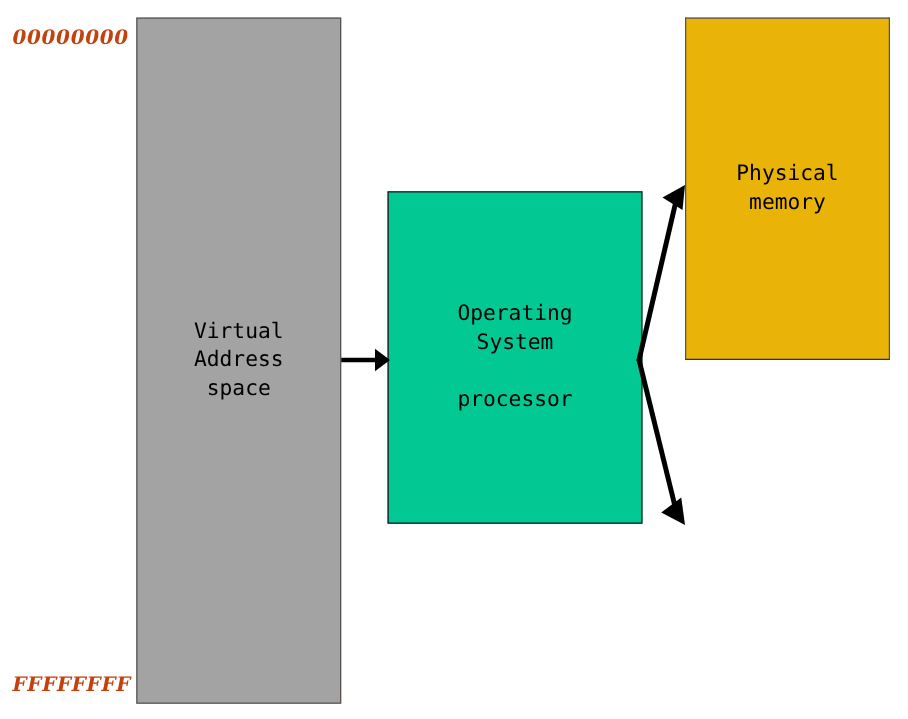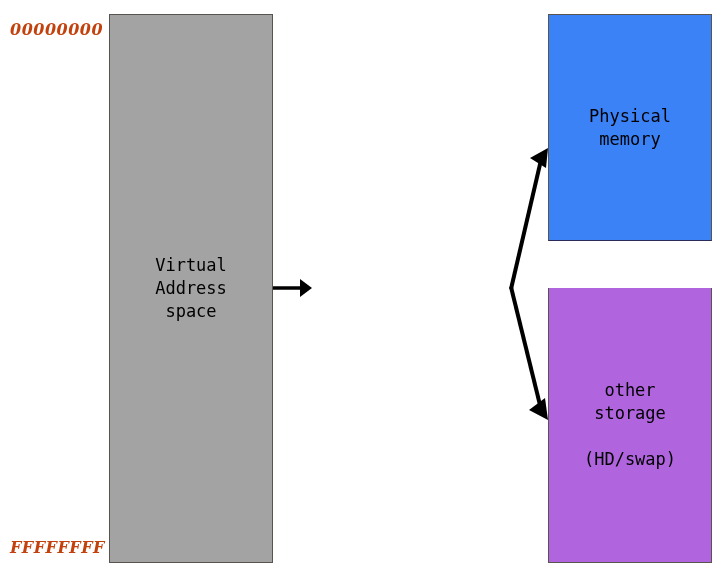--- a/index.html
+++ b/index.html
@@ -60,22 +60,22 @@
     width: 204px;
     height: 266px;
     background: #02C894;
     border: 1.5px solid #1a1a1a;
   }
 
   #phys-box {
     left: 548px;
     top: 14px;
     width: 164px;
-    height: 227px;
-    background: #3b82f6;
+    height: 274px;
+    background: #eab308;
     border: 1.5px solid #5a5450;
     border-bottom: 1.5px solid #2b2b5a;
   }
 
   #storage-box {
     left: 548px;
     top: 288px;
     width: 164px;
     height: 275px;
     background: #B065DE;
@@ -106,32 +106,32 @@
   <div id="addr-top" class="addr-label">00000000</div>
 
   <div id="addr-bottom" class="addr-label">FFFFFFFF</div>
 
   <div id="virtual-box" class="box">
     <span class="box-text">Virtual
 Address
 space</span>
   </div>
 
+  <div id="os-box" class="box">
+    <span class="box-text">Operating
+System
+
+processor</span>
+  </div>
 
   <div id="phys-box" class="box">
     <span class="box-text">Physical
 memory</span>
   </div>
 
-  <div id="storage-box" class="box">
-    <span class="box-text">other
-storage
-
-(HD/swap)</span>
-  </div>
 
   <svg id="arrows" viewBox="0 0 726 575">
 
     <g>
       <line x1="273" y1="288" x2="300" y2="288" stroke="#000000" stroke-width="3.5"></line>
       <polygon points="300,279 312,288 300,297" fill="#000000"></polygon>
     </g>
 
     <g>
       <line x1="511" y1="289" x2="541" y2="160" stroke="#000000" stroke-width="4"></line>

